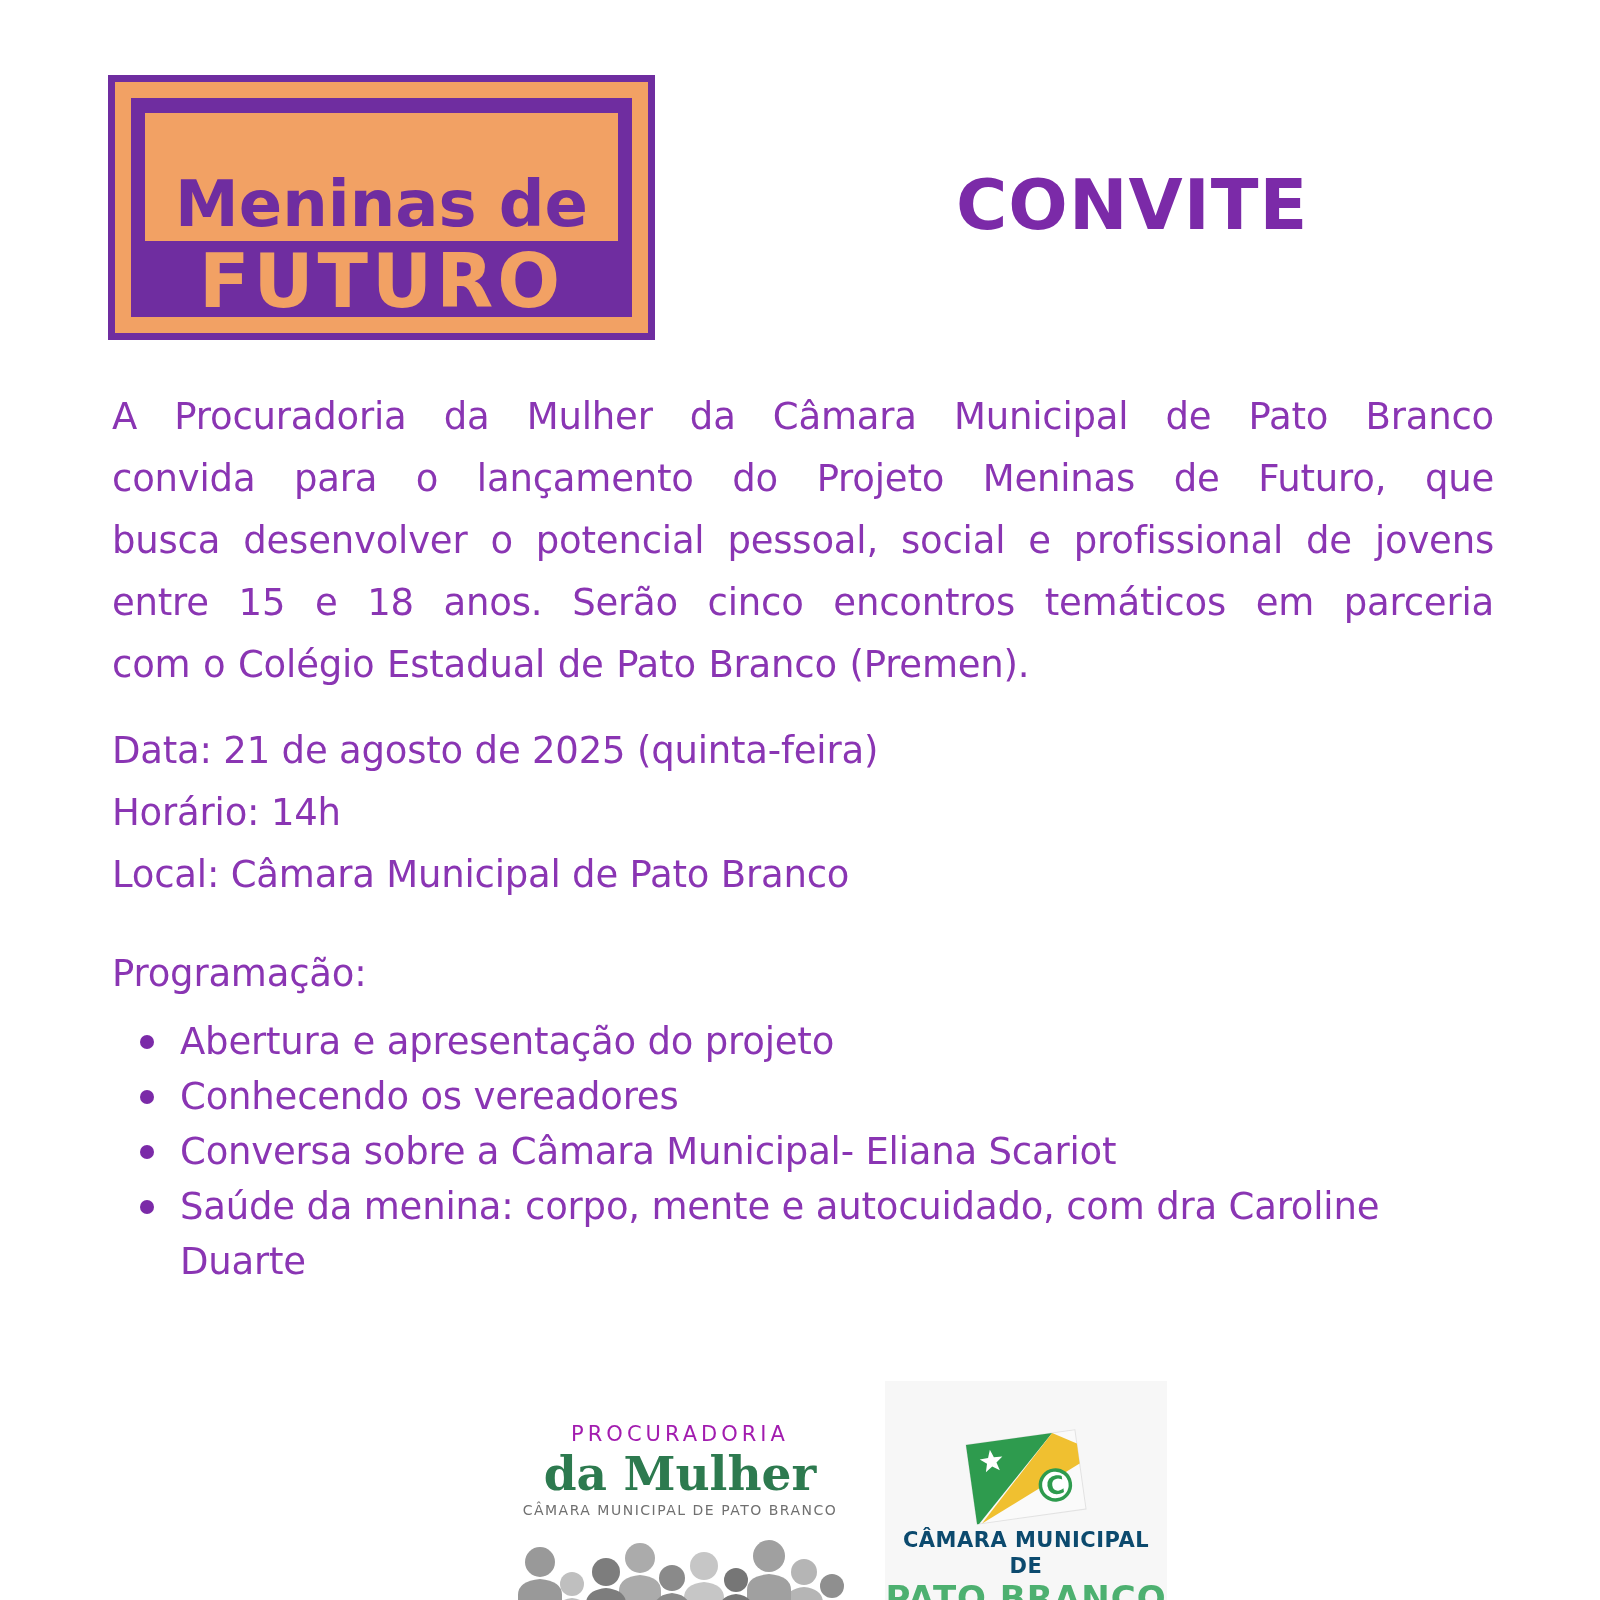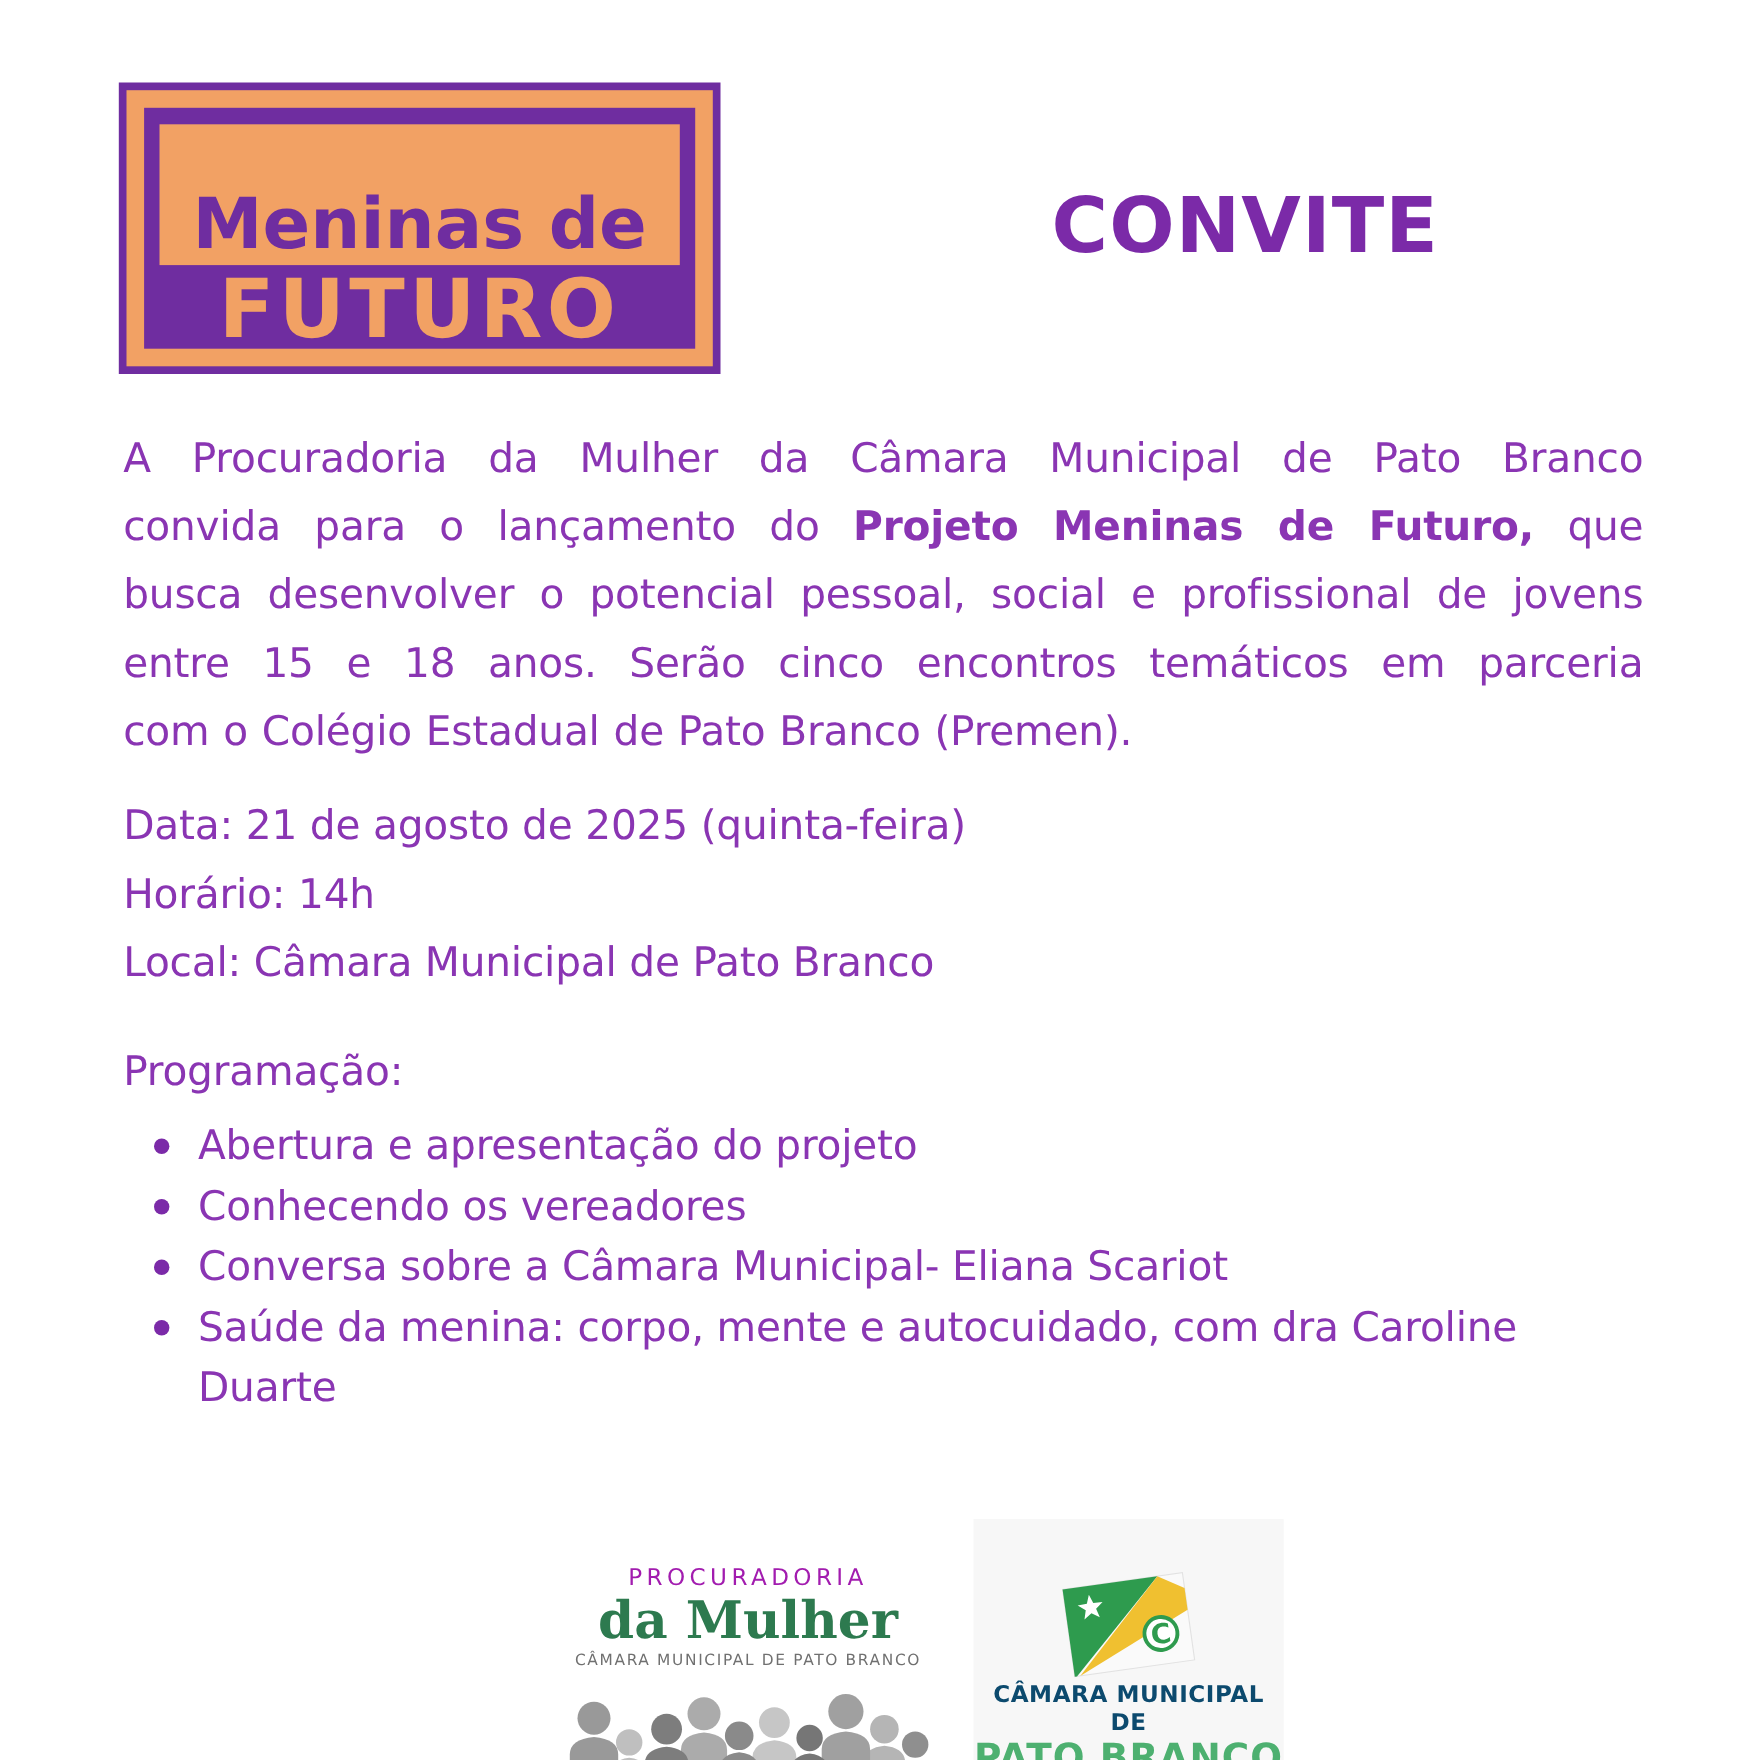--- a/index.html
+++ b/index.html
@@ -30,21 +30,21 @@
     font-size:70px;line-height:74px;font-weight:bold;color:#7b2aa8;letter-spacing:1px;
   }
 
   
   .purple{color:#8a35b3;}
   .intro{
     position:absolute;left:112px;top:386px;width:1382px;
     font-size:37px;line-height:62px;letter-spacing:-0.2px;word-spacing:1px;
   }
   .jline{text-align:justify;text-align-last:justify;white-space:nowrap;}
-  .intro b{font-weight:bold;}
+  .intro b{font-weight:normal;}
 
   .details{
     position:absolute;left:112px;top:720px;width:1382px;
     font-size:37px;line-height:62px;letter-spacing:-0.2px;
   }
 
   .program{
     position:absolute;left:112px;top:948px;width:1382px;
     font-size:37px;letter-spacing:-0.2px;
   }

